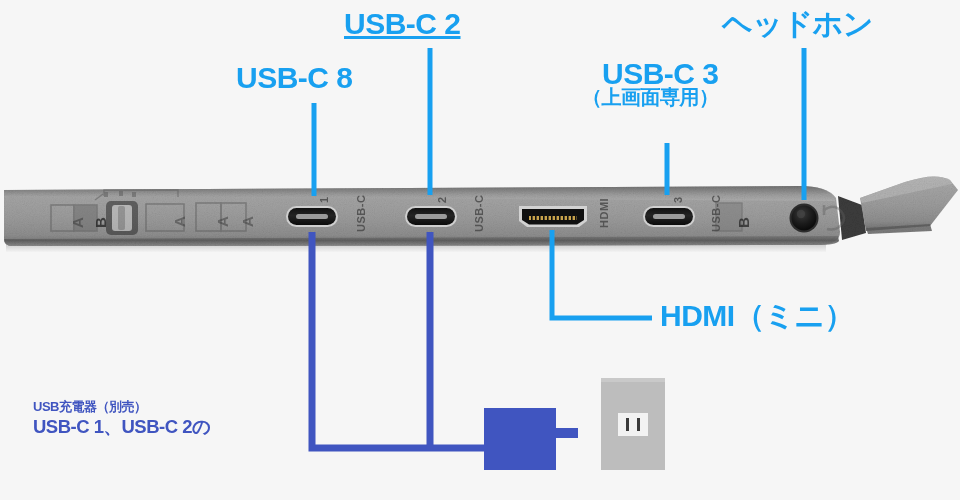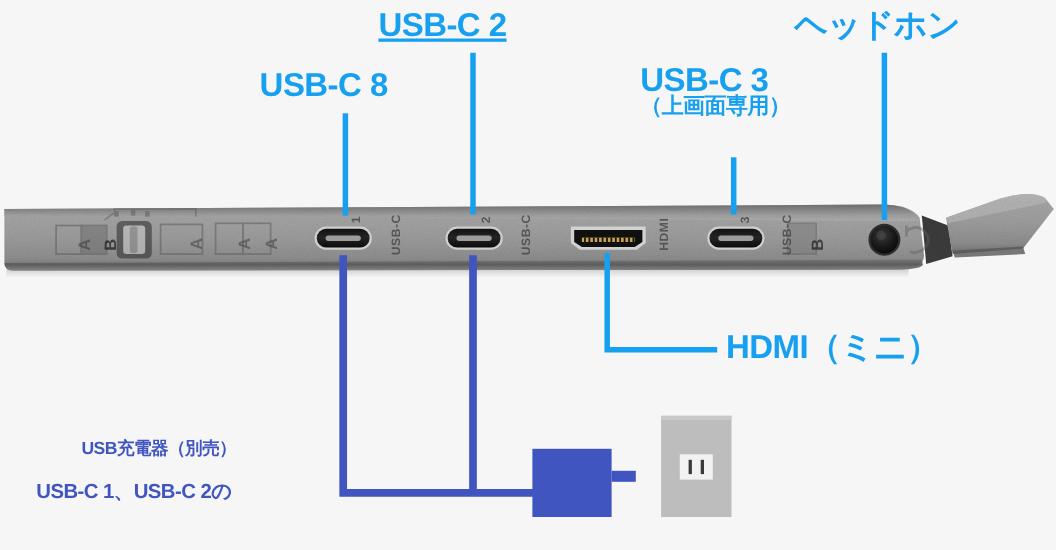--- a/index.html
+++ b/index.html
@@ -18,33 +18,33 @@
     color:#18a0f0;
     font-weight:bold;
     letter-spacing:-0.5px;
     white-space:nowrap;
     line-height:1.04;
   }
   .lbl.big{font-size:30px;}
 
   #lbl-usbc1{left:236px;top:62px;}
   #lbl-usbc2{left:344px;top:8px;text-decoration:underline;}
-  #lbl-usbc3{left:582px;top:58px;text-align:left;}
+  #lbl-usbc3{left:582px;top:58px;text-align:right;}
   #lbl-headphone{left:722px;top:8px;}
   #lbl-hdmi{left:660px;top:300px;}
 
   #lbl-usbc3 .l1{display:block;font-size:30px;}
   #lbl-usbc3 .l2{display:block;font-size:20px;margin-top:-2px;}
 
   #charger-text{
     position:absolute;left:33px;top:399px;
     color:#4055c0;font-weight:bold;white-space:nowrap;
   }
-  #charger-text .t1{display:block;font-size:16px;line-height:1.25;letter-spacing:-0.5px;margin-left:41px;}
-  #charger-text .t2{display:block;font-size:18.5px;line-height:1.3;letter-spacing:-0.5px;margin-top:16px;}
+  #charger-text .t1{display:block;font-size:13px;line-height:1.25;letter-spacing:-0.5px;}
+  #charger-text .t2{display:block;font-size:18.5px;line-height:1.3;letter-spacing:-0.5px;}
   #charger-text .t3{display:block;font-size:18.5px;line-height:1.3;letter-spacing:-0.5px;}
 
   .portlbl{
     position:absolute;
     color:#4a4a4a;
     font-size:11px;
     font-weight:bold;
     transform:rotate(-90deg);
     transform-origin:left top;
     white-space:nowrap;

